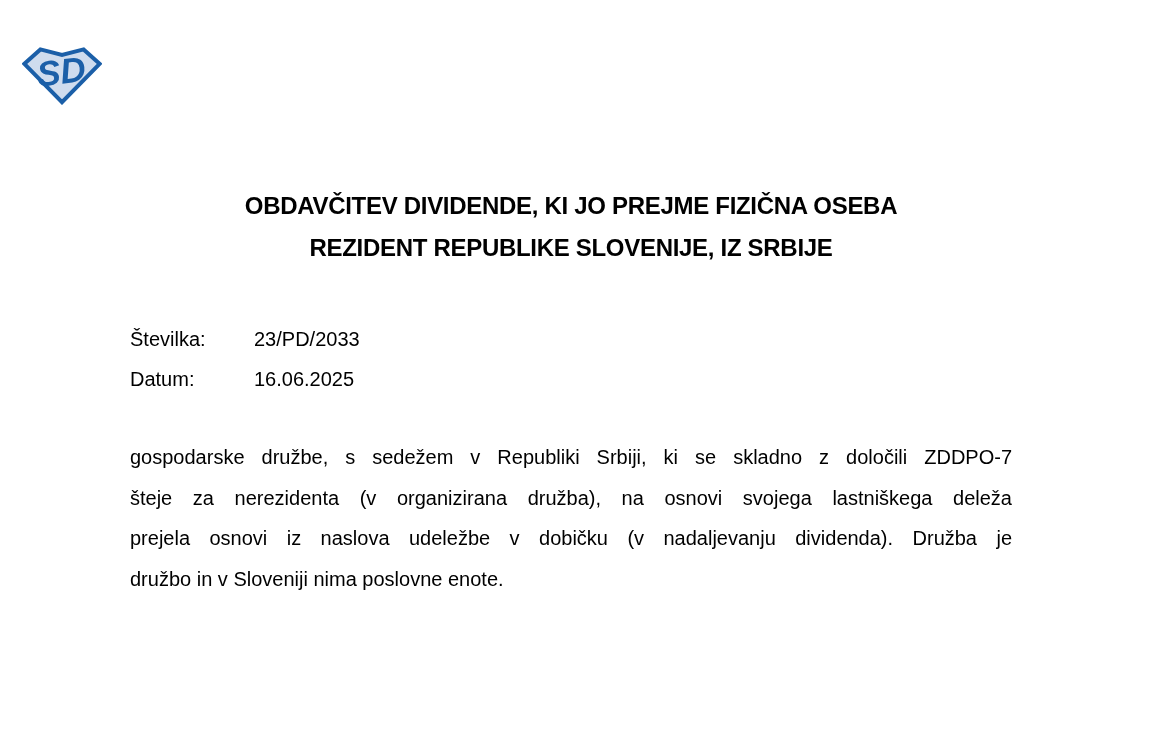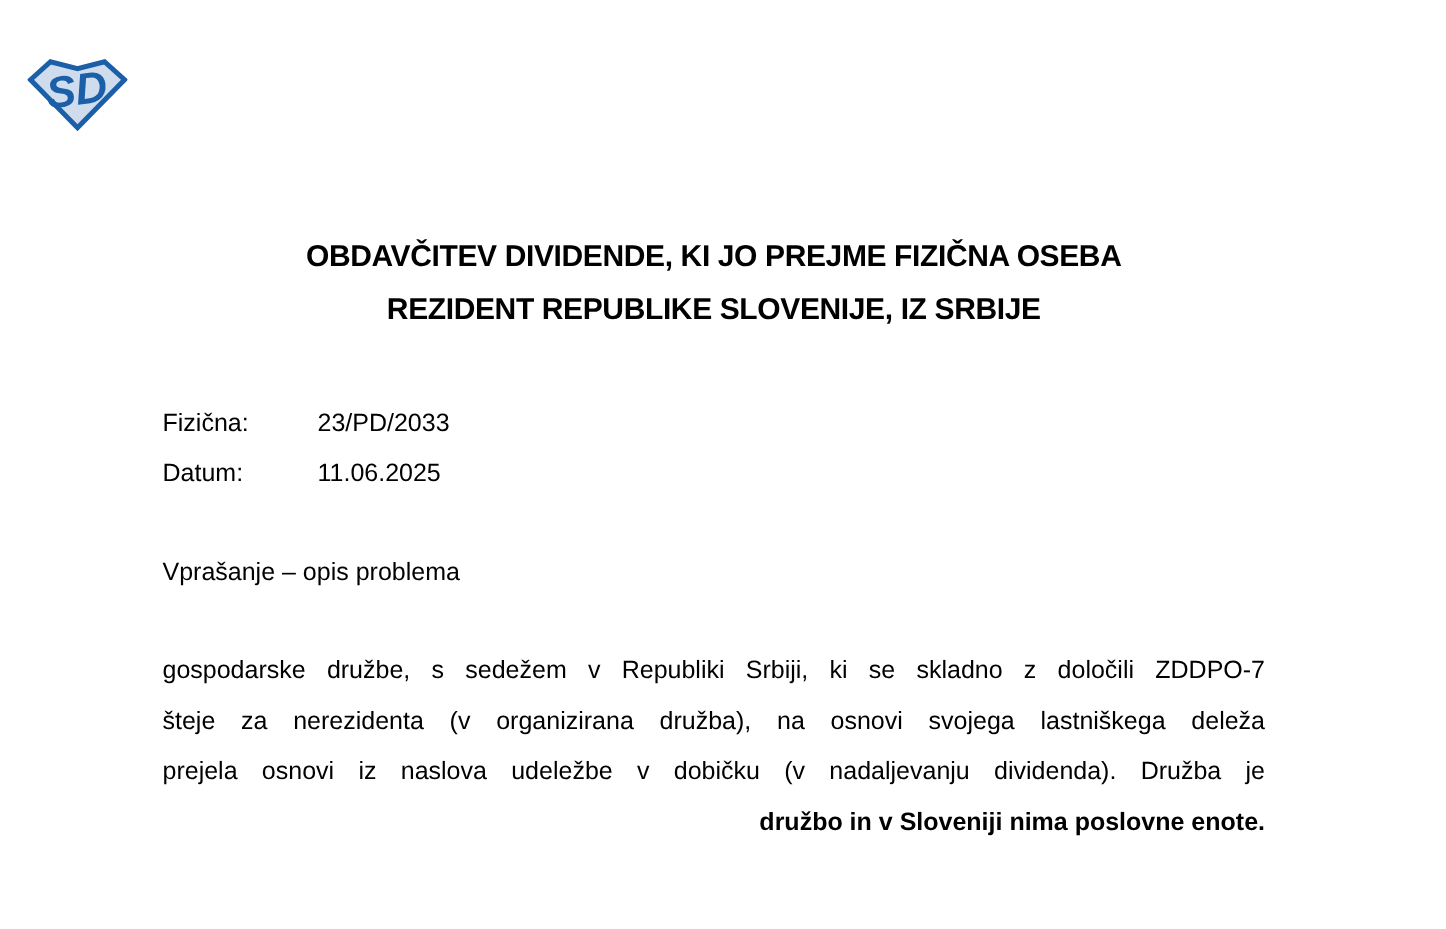--- a/index.html
+++ b/index.html
@@ -69,22 +69,21 @@
   .para-line {
     line-height: 40.5px;
     white-space: normal;
   }
   .para-line.justified {
     text-align: justify;
     text-align-last: justify;
     text-justify: inter-word;
   }
   .para-line.last {
-    text-align: right;
-    font-weight: bold;
+    text-align: left;
   }
 </style>
 </head>
 <body>
 
 <div class="page">
 
   <div class="logo">
     <svg viewBox="0 0 100 74" xmlns="http://www.w3.org/2000/svg">
       <path d="M3,23 L23,5 L50,12 L77,5 L97,23 L50,71 Z" fill="#cfdcee" stroke="#1b5fa8" stroke-width="5" stroke-linejoin="miter"></path>
@@ -94,28 +93,27 @@
 
   <div class="content">
 
     <h1 class="doc-title">
       <span class="title-line">OBDAVČITEV DIVIDENDE, KI JO PREJME FIZIČNA OSEBA</span>
       <span class="title-line">REZIDENT REPUBLIKE SLOVENIJE, IZ SRBIJE</span>
     </h1>
 
     <div class="meta">
       <div class="meta-row">
-        <span class="meta-label">Fizična:</span><span class="meta-value">23/PD/2033</span>
+        <span class="meta-label">Številka:</span><span class="meta-value">23/PD/2033</span>
       </div>
       <div class="meta-row">
-        <span class="meta-label">Datum:</span><span class="meta-value">11.06.2025</span>
+        <span class="meta-label">Datum:</span><span class="meta-value">16.06.2025</span>
       </div>
     </div>
 
-    <div class="section-heading">Vprašanje – opis problema</div>
 
     <div class="paragraph">
       <div class="para-line justified">gospodarske družbe, s sedežem v Republiki Srbiji, ki se skladno z določili ZDDPO-7</div>
       <div class="para-line justified">šteje za nerezidenta (v organizirana družba), na osnovi svojega lastniškega deleža</div>
       <div class="para-line justified">prejela osnovi iz naslova udeležbe v dobičku (v nadaljevanju dividenda). Družba je</div>
       <div class="para-line last">družbo in v Sloveniji nima poslovne enote.</div>
     </div>
 
   </div>
 

